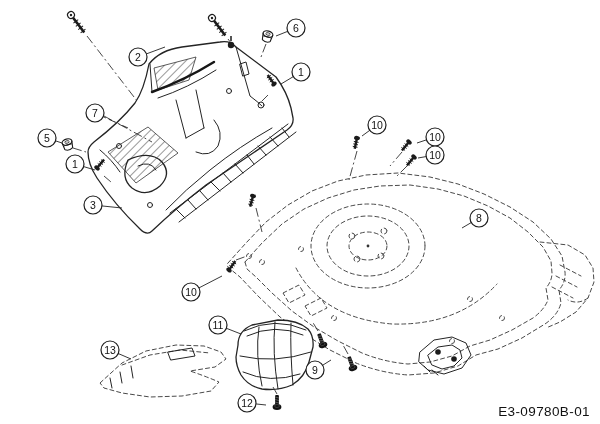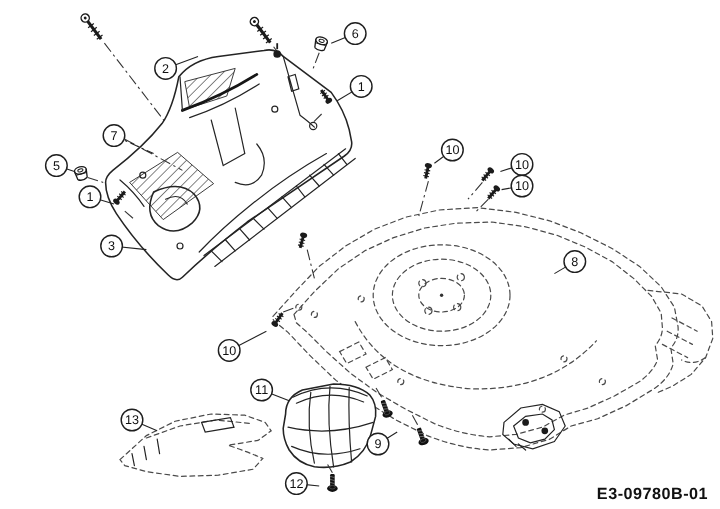--- a/index.html
+++ b/index.html
@@ -1,20 +1,20 @@
 <!DOCTYPE html>
 <html><head>
 <meta charset="utf-8">
 <style>
   html,body{margin:0;padding:0;background:#fff;}
   body{width:600px;height:424px;position:relative;overflow:hidden;
        font-family:"Liberation Sans", sans-serif;}
   .stage{position:absolute;inset:0;}
   svg{display:block;}
-  .part-code{position:absolute;right:10px;bottom:5px;font-weight:700;
+  .part-code{position:absolute;right:10px;bottom:5px;font-weight:400;
              font-size:13.5px;letter-spacing:.4px;color:#111;}
   
   .solid{stroke:#242424;fill:none;stroke-width:1.3;stroke-linecap:round;stroke-linejoin:round;}
   .thin{stroke:#242424;fill:none;stroke-width:1;stroke-linecap:round;}
   .thick{stroke:#161616;fill:none;stroke-width:2.4;stroke-linecap:round;}
   .dashed{stroke:#4a4a4a;fill:none;stroke-width:1;stroke-dasharray:4 3;stroke-linecap:round;}
   .dashdot{stroke:#333;fill:none;stroke-width:.9;stroke-dasharray:9 3 2 3;}
   .whitefill{fill:#fff;}
   .callout-circle{fill:#fff;stroke:#1f1f1f;stroke-width:1.2;}
   .callout-text{font-family:"Liberation Sans",sans-serif;font-size:10.5px;fill:#111;

